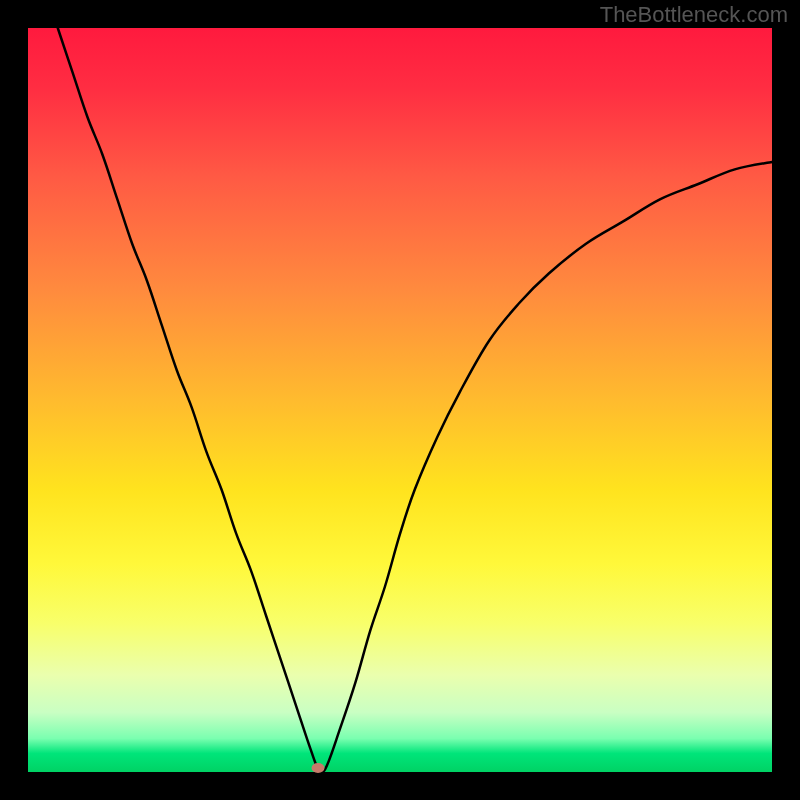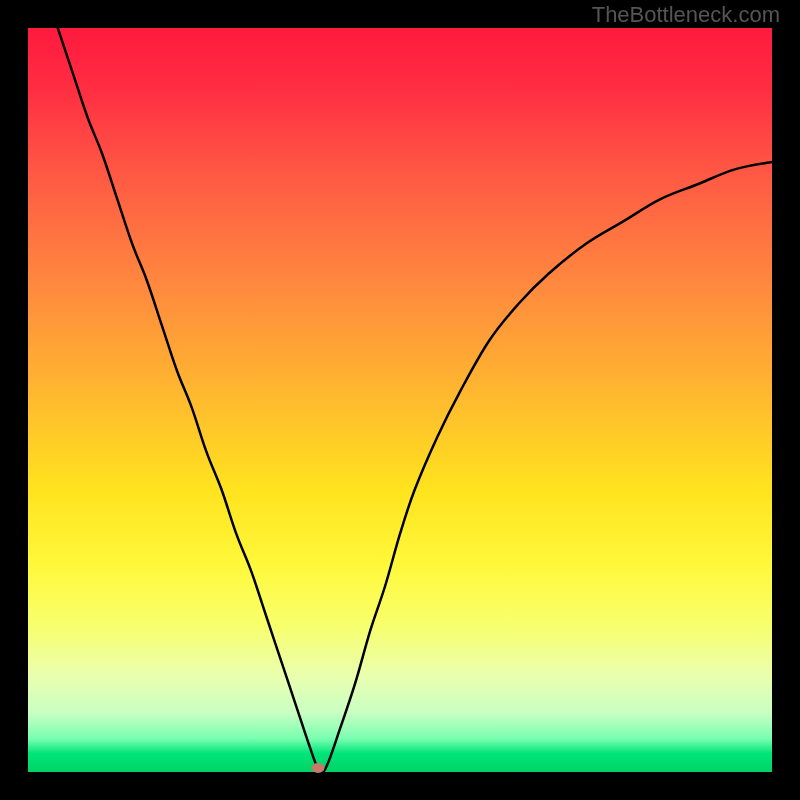--- a/index.html
+++ b/index.html
@@ -7,21 +7,21 @@
     width: 800px;
     height: 800px;
     background: #000;
     position: relative;
     font-family: Arial, sans-serif;
     overflow: hidden;
   }
   .watermark {
     position: absolute;
     top: 2px;
-    right: 20px;
+    right: 12px;
     color: #555;
     font-size: 22px;
     font-weight: 500;
     z-index: 10;
   }
   .plot-frame {
     position: absolute;
     left: 28px;
     top: 28px;
     width: 744px;

